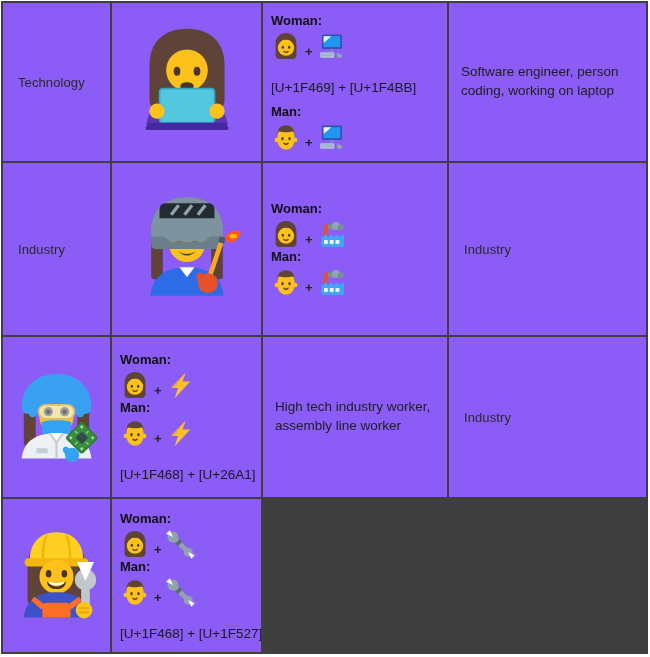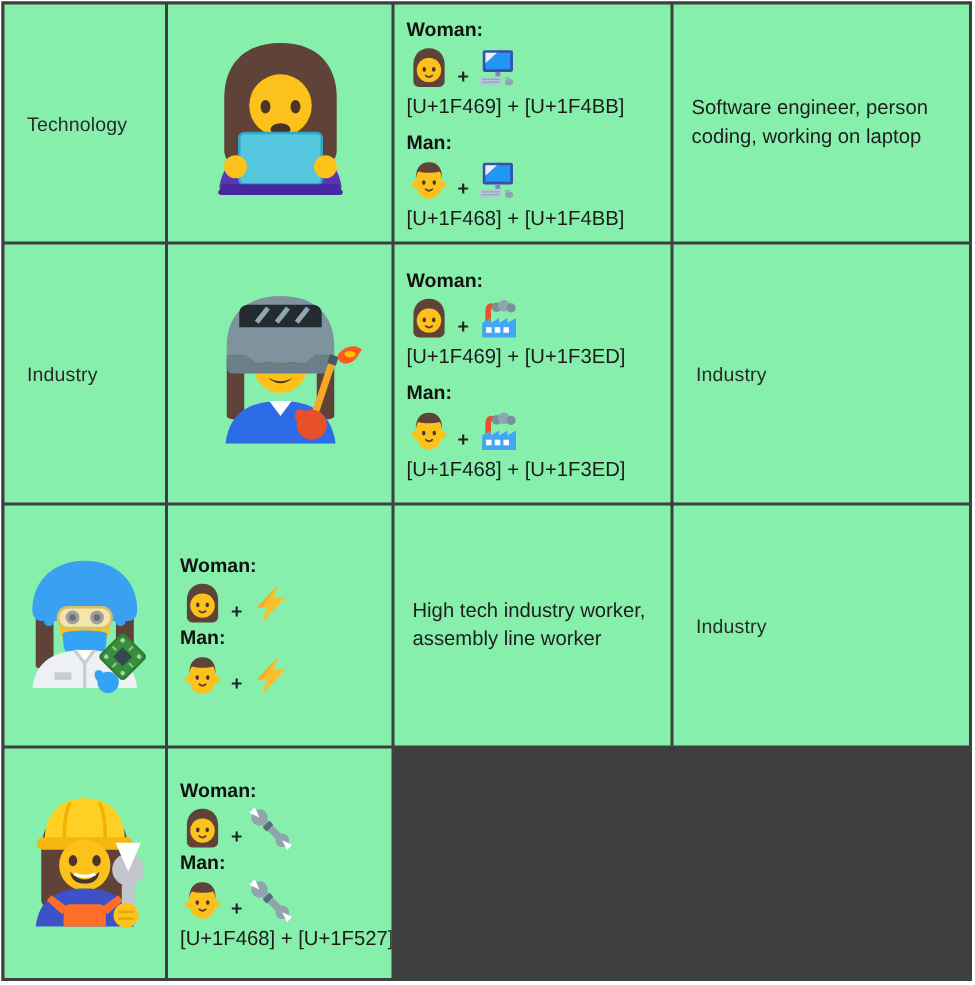--- a/index.html
+++ b/index.html
@@ -7,29 +7,29 @@
   .grid{
     margin:1px 0 0 1px;
     display:grid;
     grid-template-columns:107px 149px 184px 197px;
     grid-template-rows:158px 172px 160px 153px;
     gap:2px;
     background:#3f3f3f;
     border:2px solid #3f3f3f;
     width:643px;
   }
-  .cell{background:#86efac;overflow:hidden;}
+  .cell{background:#8b5cf6;overflow:hidden;}
   .cell-category{display:flex;align-items:center;padding-left:15px;}
   .cat-label{font-size:13px;color:#2a2a2a;letter-spacing:.1px;}
   .cell-emoji{display:flex;align-items:center;justify-content:center;}
   .cell-combo{display:flex;flex-direction:column;justify-content:center;padding-left:8px;}
   .combo-label{font-size:13px;font-weight:700;color:#111;margin-bottom:2px;}
   .combo-line{display:flex;align-items:flex-end;gap:3px;height:31px;}
   .plus{font-size:13px;font-weight:700;color:#222;margin:0 1px 2px 1px;}
-  .combo-code{font-size:13.5px;color:#1b1b1b;margin-top:3px;margin-bottom:9px;white-space:nowrap;}
+  .combo-code{font-size:13.5px;color:#1b1b1b;margin-top:19px;margin-bottom:9px;white-space:nowrap;}
   .combo-code.last{margin-bottom:0;}
   .cell-desc{display:flex;align-items:center;padding:0 14px 0 12px;}
   .desc-text{font-size:13.5px;color:#1e1e1e;line-height:1.4;}
   .emoji-s{width:30px;height:30px;display:block;}
   .emoji-o{width:29px;height:29px;display:block;}
   .emoji-big{width:120px;height:122px;display:block;}
 </style>
 </head>
 <body>
 
@@ -123,21 +123,20 @@
       <div class="combo-label">Man:</div>
       <div class="combo-line">
         <svg class="emoji-s">
             <use href="#sym-man"></use>
           </svg>
         <span class="plus">+</span>
         <svg class="emoji-o">
             <use href="#sym-computer"></use>
           </svg>
       </div>
-      <div class="combo-code last">[U+1F468] + [U+1F4BB]</div>
     </div>
     <div class="cell cell-desc">
       <span class="desc-text">Software engineer, person coding, working on laptop</span>
     </div>
 
     <div class="cell cell-category">
       <span class="cat-label">Industry</span>
     </div>
     <div class="cell cell-emoji">
       <svg class="emoji-big" viewBox="0 0 72 72">
@@ -165,32 +164,30 @@
       <div class="combo-label">Woman:</div>
       <div class="combo-line">
         <svg class="emoji-s">
             <use href="#sym-woman"></use>
           </svg>
         <span class="plus">+</span>
         <svg class="emoji-o">
             <use href="#sym-factory"></use>
           </svg>
       </div>
-      <div class="combo-code">[U+1F469] + [U+1F3ED]</div>
       <div class="combo-label">Man:</div>
       <div class="combo-line">
         <svg class="emoji-s">
             <use href="#sym-man"></use>
           </svg>
         <span class="plus">+</span>
         <svg class="emoji-o">
             <use href="#sym-factory"></use>
           </svg>
       </div>
-      <div class="combo-code last">[U+1F468] + [U+1F3ED]</div>
     </div>
 
     <div class="cell cell-category">
       <span class="cat-label">Industry</span>
     </div>
     <div class="cell cell-emoji">
       <svg class="emoji-big" viewBox="0 0 72 72">
         <path d="M14 32 H22 V54 C22 56 14 56 14 54 Z" fill="#5F4339"></path>
         <path d="M50 32 H58 V54 C58 56 50 56 50 54 Z" fill="#5F4339"></path>
         <circle cx="36" cy="36" r="11.5" fill="#FCC21B"></circle>
@@ -237,20 +234,21 @@
       <div class="combo-label">Man:</div>
       <div class="combo-line">
         <svg class="emoji-s">
             <use href="#sym-man"></use>
           </svg>
         <span class="plus">+</span>
         <svg class="emoji-o">
             <use href="#sym-bolt"></use>
           </svg>
       </div>
+      <div class="combo-code last">[U+1F468] + [U+26A1]</div>
     </div>
     <div class="cell cell-desc">
       <span class="desc-text">High tech industry worker, assembly line worker</span>
     </div>
 
     <div class="cell cell-category">
       <span class="cat-label">Industry</span>
     </div>
     <div class="cell cell-emoji">
       <svg class="emoji-big" viewBox="0 0 72 72">

